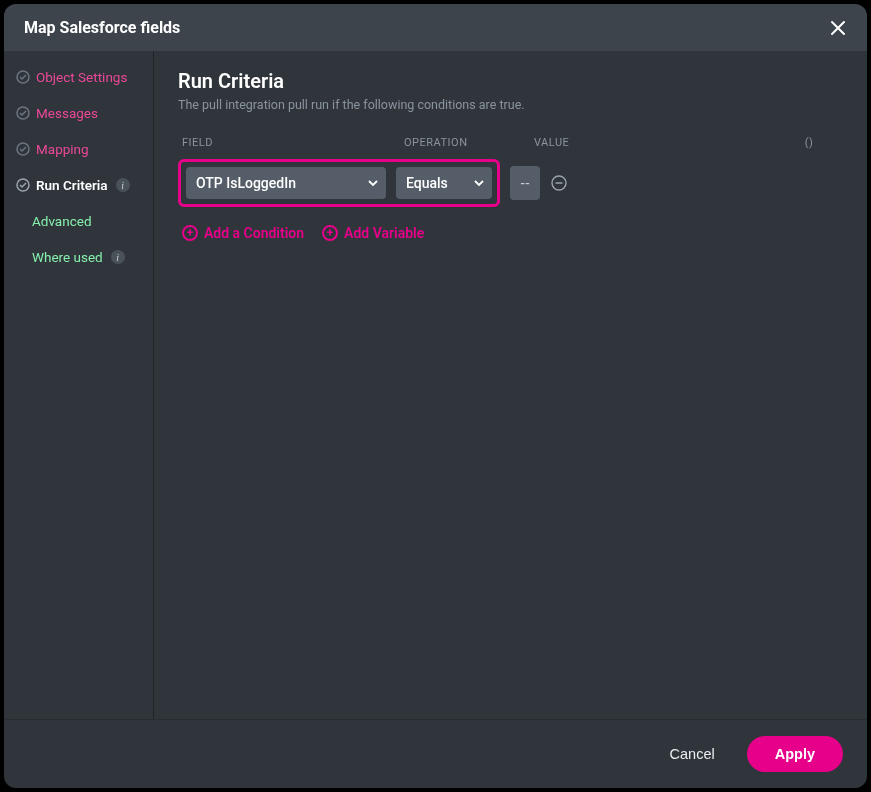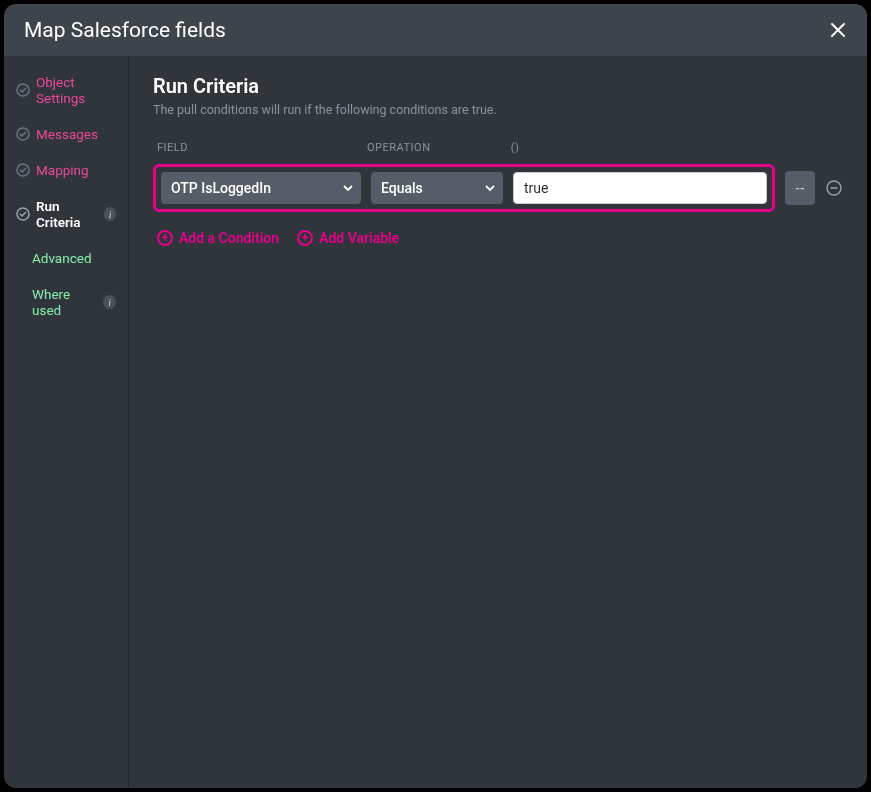--- a/index.html
+++ b/index.html
@@ -24,22 +24,22 @@
     .modal-header {
       background: #3d444b;
       padding: 14px 20px;
       display: flex;
       justify-content: space-between;
       align-items: center;
       border-radius: 12px 12px 0 0;
     }
     .modal-title {
       color: #fff;
-      font-size: 21px;
-      font-weight: 400;
+      font-size: 16px;
+      font-weight: 700;
     }
     .close-btn {
       color: #fff;
       cursor: pointer;
       display: flex;
       align-items: center;
     }
     .modal-body {
       flex: 1;
       display: flex;
@@ -96,21 +96,21 @@
       font-weight: 600;
       margin-bottom: 4px;
     }
     .page-subtitle {
       color: #8a949e;
       font-size: 12.5px;
       margin-bottom: 24px;
     }
     .col-headers {
       display: flex;
-      gap: 0;
+      gap: 12px;
       color: #8a949e;
       font-size: 11px;
       letter-spacing: 0.5px;
       margin-bottom: 10px;
       padding: 0 4px;
       align-items: center;
     }
     .col-field { width: 210px; }
     .col-op { width: 118px; }
     .col-val { flex: 1; }
@@ -137,21 +137,21 @@
       padding: 8px 28px 8px 10px;
       font-size: 14px;
       font-weight: 500;
       position: relative;
       cursor: pointer;
       display: flex;
       align-items: flex-start;
       justify-content: space-between;
     }
     .sel-field { width: 200px; }
-    .sel-op { width: 132px; }
+    .sel-op { width: 96px; }
     .chevron {
       position: absolute;
       right: 8px;
       color: #fff;
     }
     .value-input {
       background: #fff;
       border: 1px solid #c5ccd3;
       border-radius: 4px;
       padding: 7px 10px;
@@ -289,25 +289,26 @@
 
       <div class="sidebar-item sub">
         <span class="label">Where used</span>
         <span class="info-badge">i</span>
       </div>
 
     </div>
 
     <div class="main">
       <div class="page-title">Run Criteria</div>
-      <div class="page-subtitle">The pull conditions will run if the following conditions are true.</div>
+      <div class="page-subtitle">The pull integration pull run if the following conditions are true.</div>
 
       <div class="col-headers">
         <div class="col-field">FIELD</div>
         <div class="col-op">OPERATION</div>
+        <div class="col-val">VALUE</div>
         <div class="col-group">()</div>
       </div>
 
       <div class="condition-row">
         <div class="highlight-group">
           <div class="select-box sel-field">
             <span>OTP IsLoggedIn</span>
             <span class="chevron">
               <svg width="10" height="10" viewBox="0 0 10 10">
                   <path d="M1 3 L5 7 L9 3" stroke="#fff" stroke-width="1.8" fill="none"></path>
@@ -315,21 +316,20 @@
             </span>
           </div>
           <div class="select-box sel-op">
             <span>Equals</span>
             <span class="chevron">
               <svg width="10" height="10" viewBox="0 0 10 10">
                   <path d="M1 3 L5 7 L9 3" stroke="#fff" stroke-width="1.8" fill="none"></path>
                 </svg>
             </span>
           </div>
-          <input class="value-input" value="true" style="">
         </div>
         <button class="dash-btn">--</button>
         <div class="remove-btn">
           <svg width="16" height="16" viewBox="0 0 16 16">
               <circle cx="8" cy="8" r="7" fill="none" stroke="currentColor" stroke-width="1.4"></circle>
               <line x1="4.5" y1="8" x2="11.5" y2="8" stroke="currentColor" stroke-width="1.4"></line>
             </svg>
         </div>
       </div>
 
@@ -340,13 +340,17 @@
         </div>
         <div class="action-link">
           <span class="plus-circle">+</span>
           <span>Add Variable</span>
         </div>
       </div>
 
     </div>
   </div>
 
+  <div class="modal-footer">
+    <button class="btn-cancel">Cancel</button>
+    <button class="btn-apply">Apply</button>
+  </div>
 </div>
 
 </body></html>

